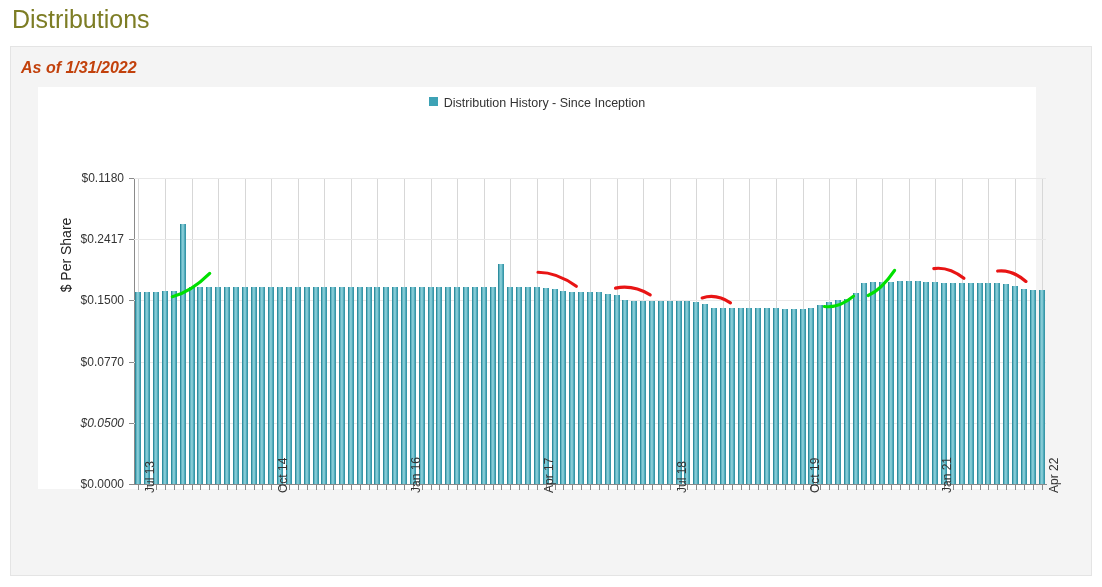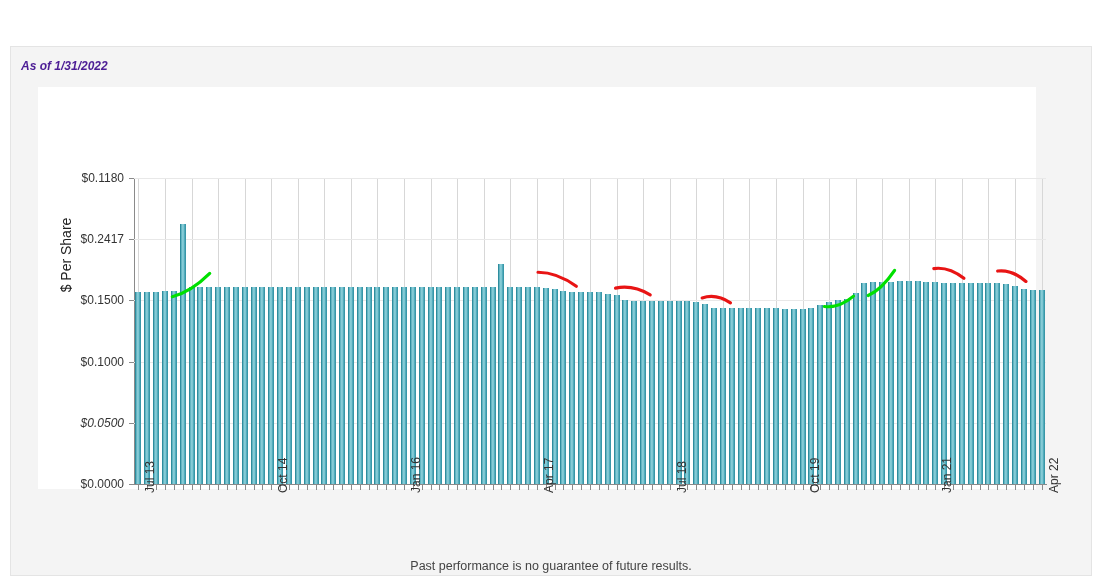--- a/index.html
+++ b/index.html
@@ -36,24 +36,24 @@
     width: 1082px;
     height: 530px;
     background: #f4f4f4;
     border: 1px solid #e4e4e4;
     box-sizing: border-box;
   }
   .card-asof {
     position: absolute;
     left: 10px;
     top: 12px;
-    font-size: 12px;
+    font-size: 16px;
     font-style: italic;
     font-weight: bold;
-    color: #4c1d95;
+    color: #c2410c;
   }
 
   
   .chart-panel {
     position: absolute;
     left: 27px;
     top: 40px;
     width: 998px;
     height: 402px;
     background: #ffffff;
@@ -216,27 +216,31 @@
     text-align: center;
     font-size: 12.5px;
     color: #444444;
   }
 </style>
 </head>
 <body>
 
 <div id="page">
 
+  <div class="page-title">Distributions</div>
 
   <div class="card">
 
     <div class="card-asof">As of 1/31/2022</div>
 
     <div class="chart-panel">
 
+      <div class="legend">
+        <span class="legend-swatch"></span><span class="legend-label">Distribution History - Since Inception</span>
+      </div>
 
       <div class="y-axis-title">$ Per Share</div>
 
       <div class="axis-line-y"></div>
       <div class="axis-line-x"></div>
 
       <div class="plot" id="plot">
           <div class="vgrid" style="left: 4.42718px;"></div>
           <div class="vgrid" style="left: 30.9903px;"></div>
           <div class="vgrid" style="left: 57.5534px;"></div>
@@ -390,21 +394,21 @@
             <path d="M 799.824 90.57600000000002 Q 814.8720000000001 88.47200000000001 829.9200000000001 100.368" stroke="#e81414" stroke-width="3.2" stroke-linecap="round" fill="none"></path>
             <path d="M 863.664 93.024 Q 877.8 91.226 891.936 103.428" stroke="#e81414" stroke-width="3.2" stroke-linecap="round" fill="none"></path>
           </svg>
       </div>
 
       <div id="y-axis">
           <div class="ylabel" style="top: 397px; right: 912px;">$0.0000</div>
           <div class="ytick" style="top: 397px; left: 91px;"></div>
           <div class="ylabel" style="top: 335.8px; right: 912px; font-style: italic;">$0.0500</div>
           <div class="ytick" style="top: 335.8px; left: 91px;"></div>
-          <div class="ylabel" style="top: 274.6px; right: 912px;">$0.1000</div>
+          <div class="ylabel" style="top: 274.6px; right: 912px;">$0.0770</div>
           <div class="ytick" style="top: 274.6px; left: 91px;"></div>
           <div class="ylabel" style="top: 213.4px; right: 912px;">$0.1500</div>
           <div class="ytick" style="top: 213.4px; left: 91px;"></div>
           <div class="ylabel" style="top: 152.2px; right: 912px;">$0.2417</div>
           <div class="ytick" style="top: 152.2px; left: 91px;"></div>
           <div class="ylabel" style="top: 91px; right: 912px;">$0.1180</div>
           <div class="ytick" style="top: 91px; left: 91px;"></div>
         </div>
       <div id="x-axis">
           <div class="xtick" style="top: 398px; left: 100.427px;"></div>
@@ -515,15 +519,14 @@
           <div class="xlabel" style="left: 371.058px; top: 406px;">Jan 16</div>
           <div class="xlabel" style="left: 503.874px; top: 406px;">Apr 17</div>
           <div class="xlabel" style="left: 636.689px; top: 406px;">Jul 18</div>
           <div class="xlabel" style="left: 769.505px; top: 406px;">Oct 19</div>
           <div class="xlabel" style="left: 902.32px; top: 406px;">Jan 21</div>
           <div class="xlabel" style="left: 1008.57px; top: 406px;">Apr 22</div>
         </div>
     </div>
 
 
-    <div class="disclaimer">Past performance is no guarantee of future results.</div>
   </div>
 </div>
 
 </body></html>

